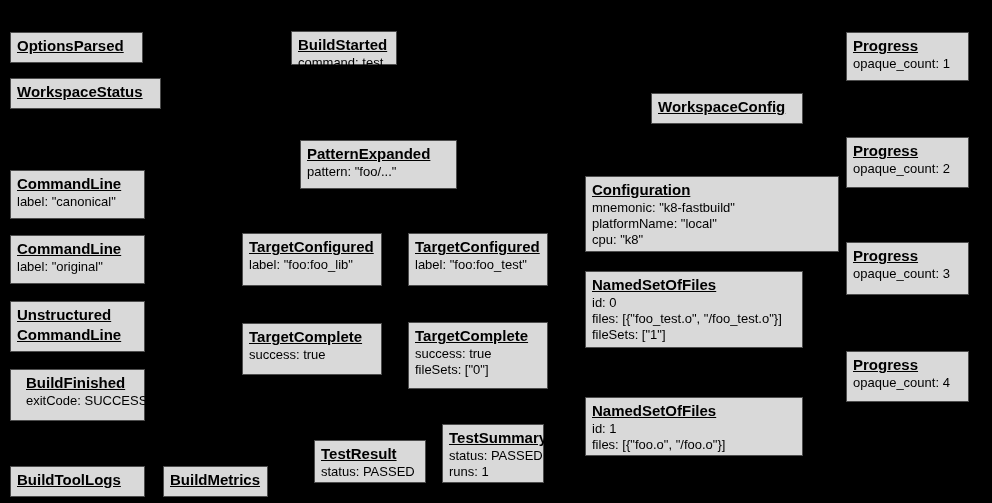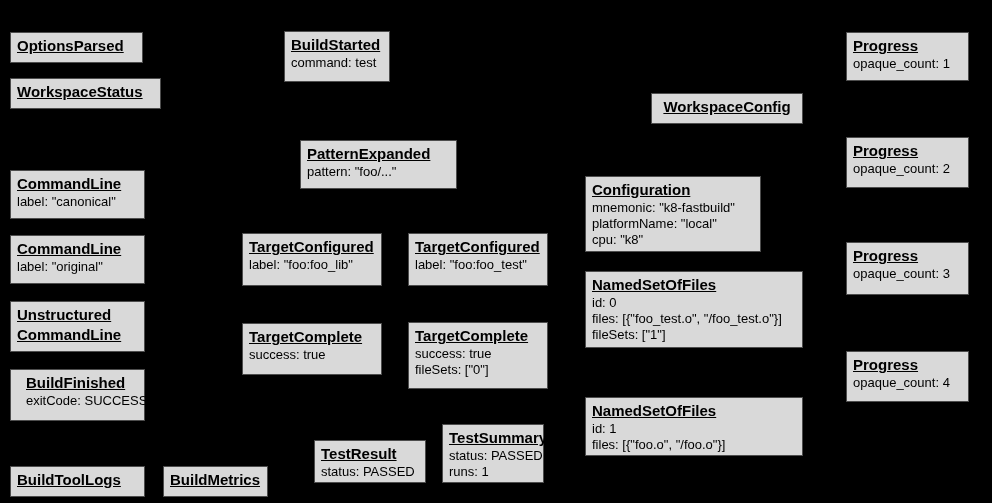--- a/index.html
+++ b/index.html
@@ -72,21 +72,21 @@
   </div>
 
   <div class="box" style="left:10px; top:447px; width:135px;">
     <div class="title">BuildToolLogs</div>
   </div>
 
   <div class="box" style="left:163px; top:447px; width:105px;">
     <div class="title">BuildMetrics</div>
   </div>
 
-  <div class="box" style="left:284px; top:12px; width:106px; height:51px;">
+  <div class="box" style="left:291px; top:12px; width:106px; height:34px;">
     <div class="title">BuildStarted</div>
     <div class="line">command: test</div>
   </div>
 
   <div class="box" style="left:300px; top:121px; width:157px; height:49px;">
     <div class="title">PatternExpanded</div>
     <div class="line">pattern: "foo/..."</div>
   </div>
 
   <div class="box" style="left:242px; top:214px; width:140px; height:53px;">
@@ -114,25 +114,25 @@
     <div class="title">TestResult</div>
     <div class="line">status: PASSED</div>
   </div>
 
   <div class="box" style="left:442px; top:405px; width:102px; height:59px;">
     <div class="title">TestSummary</div>
     <div class="line">status: PASSED</div>
     <div class="line">runs: 1</div>
   </div>
 
-  <div class="box" style="left:651px; top:74px; width:152px;text-align:center;">
+  <div class="box" style="left:651px; top:74px; width:152px;">
     <div class="title">WorkspaceConfig</div>
   </div>
 
-  <div class="box" style="left:585px; top:157px; width:176px; height:76px;">
+  <div class="box" style="left:585px; top:157px; width:254px; height:76px;">
     <div class="title">Configuration</div>
     <div class="line">mnemonic: "k8-fastbuild"</div>
     <div class="line">platformName: "local"</div>
     <div class="line">cpu: "k8"</div>
   </div>
 
   <div class="box" style="left:585px; top:252px; width:218px; height:77px;">
     <div class="title">NamedSetOfFiles</div>
     <div class="line">id: 0</div>
     <div class="line">files: [{"foo_test.o", "/foo_test.o"}]</div>

